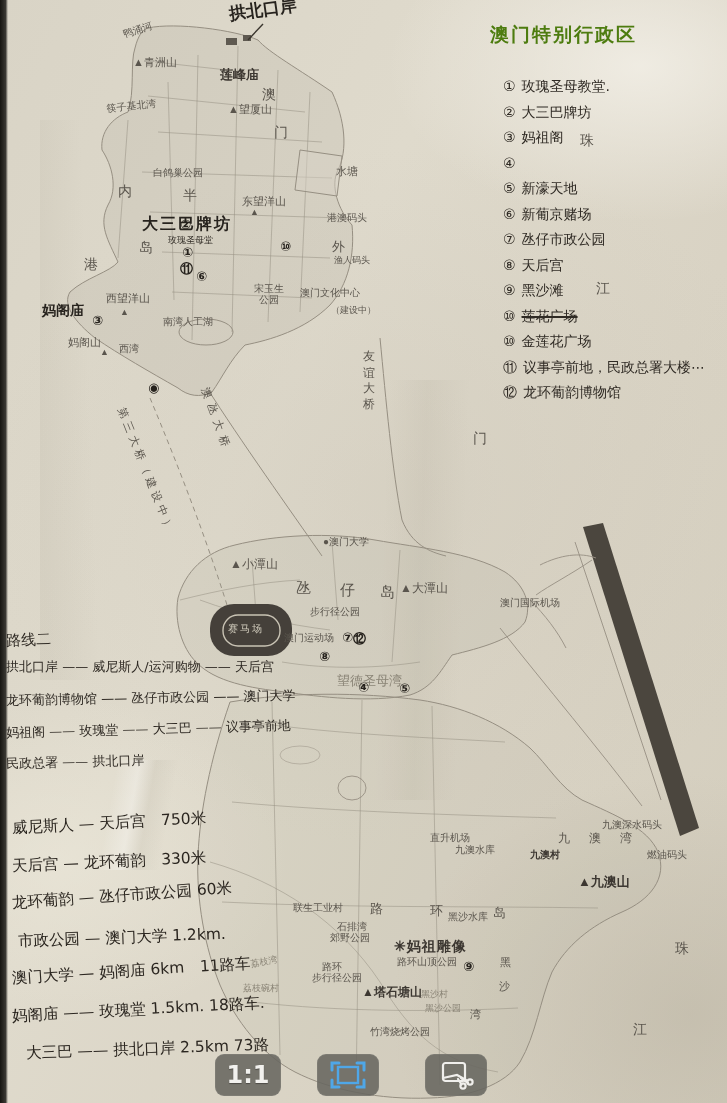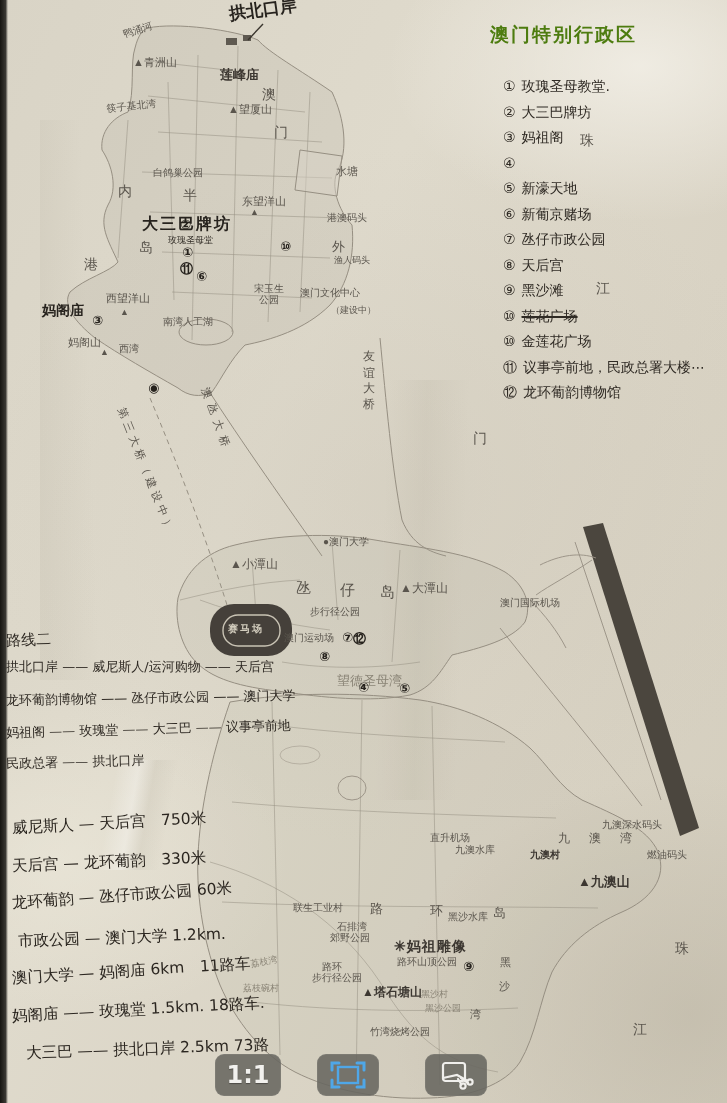--- a/index.html
+++ b/index.html
@@ -25,21 +25,21 @@
     background:linear-gradient(to right,#161511,#3a3833 70%,rgba(58,56,51,0));}
   .map-svg{position:absolute;left:0;top:0;}
   
   .map-label{position:absolute;white-space:nowrap;color:#55504a;font-size:11px;line-height:1;
     font-family:"Liberation Serif","DejaVu Serif",serif;}
   .map-label.p{color:#5a554d;}
   .map-label.pb{color:#3c3731;font-weight:bold;}
   .map-label.f{color:#8a8476;}
   .map-label.h{font-family:"DejaVu Sans","Liberation Sans",sans-serif;color:#2f2a24;}
   .map-label.hb{font-family:"DejaVu Sans","Liberation Sans",sans-serif;color:#27231e;font-weight:bold;}
-  .map-label.lt{color:#d3cdbe;font-weight:bold;}
+  .map-label.lt{color:#d3cdbe;font-weight:normal;}
   .map-mark{position:absolute;white-space:nowrap;color:#262ery;color:#26221d;font-weight:bold;
     font-size:13px;line-height:1;font-family:"DejaVu Sans",sans-serif;}
   
   #title{position:absolute;left:490px;top:22px;font-size:19px;letter-spacing:2px;font-weight:bold;
     color:#4d7c0f;font-family:"Liberation Serif","DejaVu Serif",serif;}
   #legend{position:absolute;left:503px;top:74px;width:225px;color:#2f2a24;}
   .legend-row{display:flex;gap:6px;line-height:25.5px;font-size:14px;white-space:nowrap;}
   .lnum{flex:0 0 auto;}
   .ltxt.strike{text-decoration:line-through;text-decoration-thickness:2px;}
   

